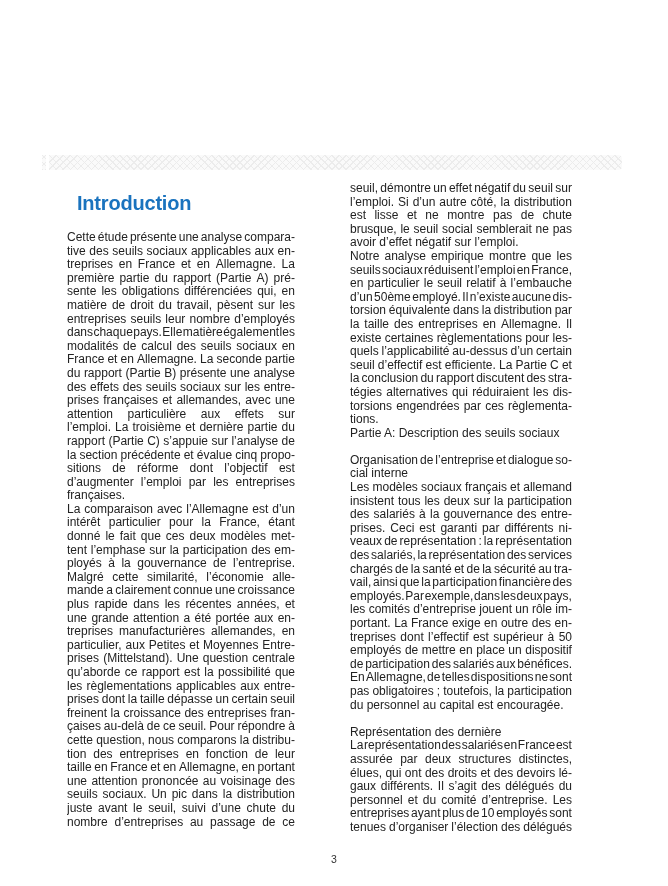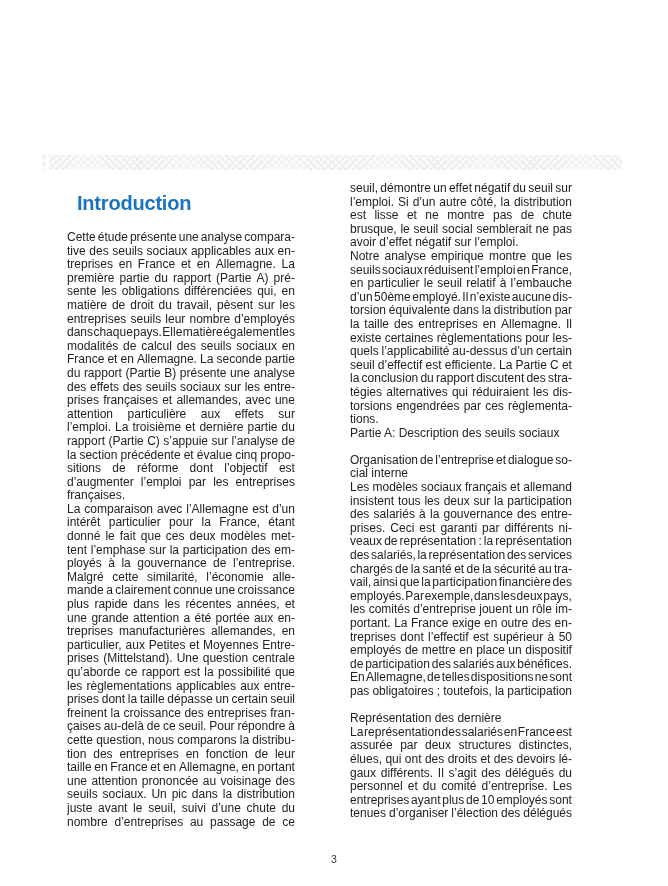--- a/index.html
+++ b/index.html
@@ -704,20 +704,21 @@
         <span>sont</span>
       </div>
       <div class="line j">
         <span>pas</span>
         <span>obligatoires</span>
         <span>;</span>
         <span>toutefois,</span>
         <span>la</span>
         <span>participation</span>
       </div>
+      <div class="line">du personnel au capital est encouragée.</div>
       <div class="line"></div>
       <div class="line">Représentation des dernière</div>
       <div class="line j">
         <span>La</span>
         <span>représentation</span>
         <span>des</span>
         <span>salariés</span>
         <span>en</span>
         <span>France</span>
         <span>est</span>

